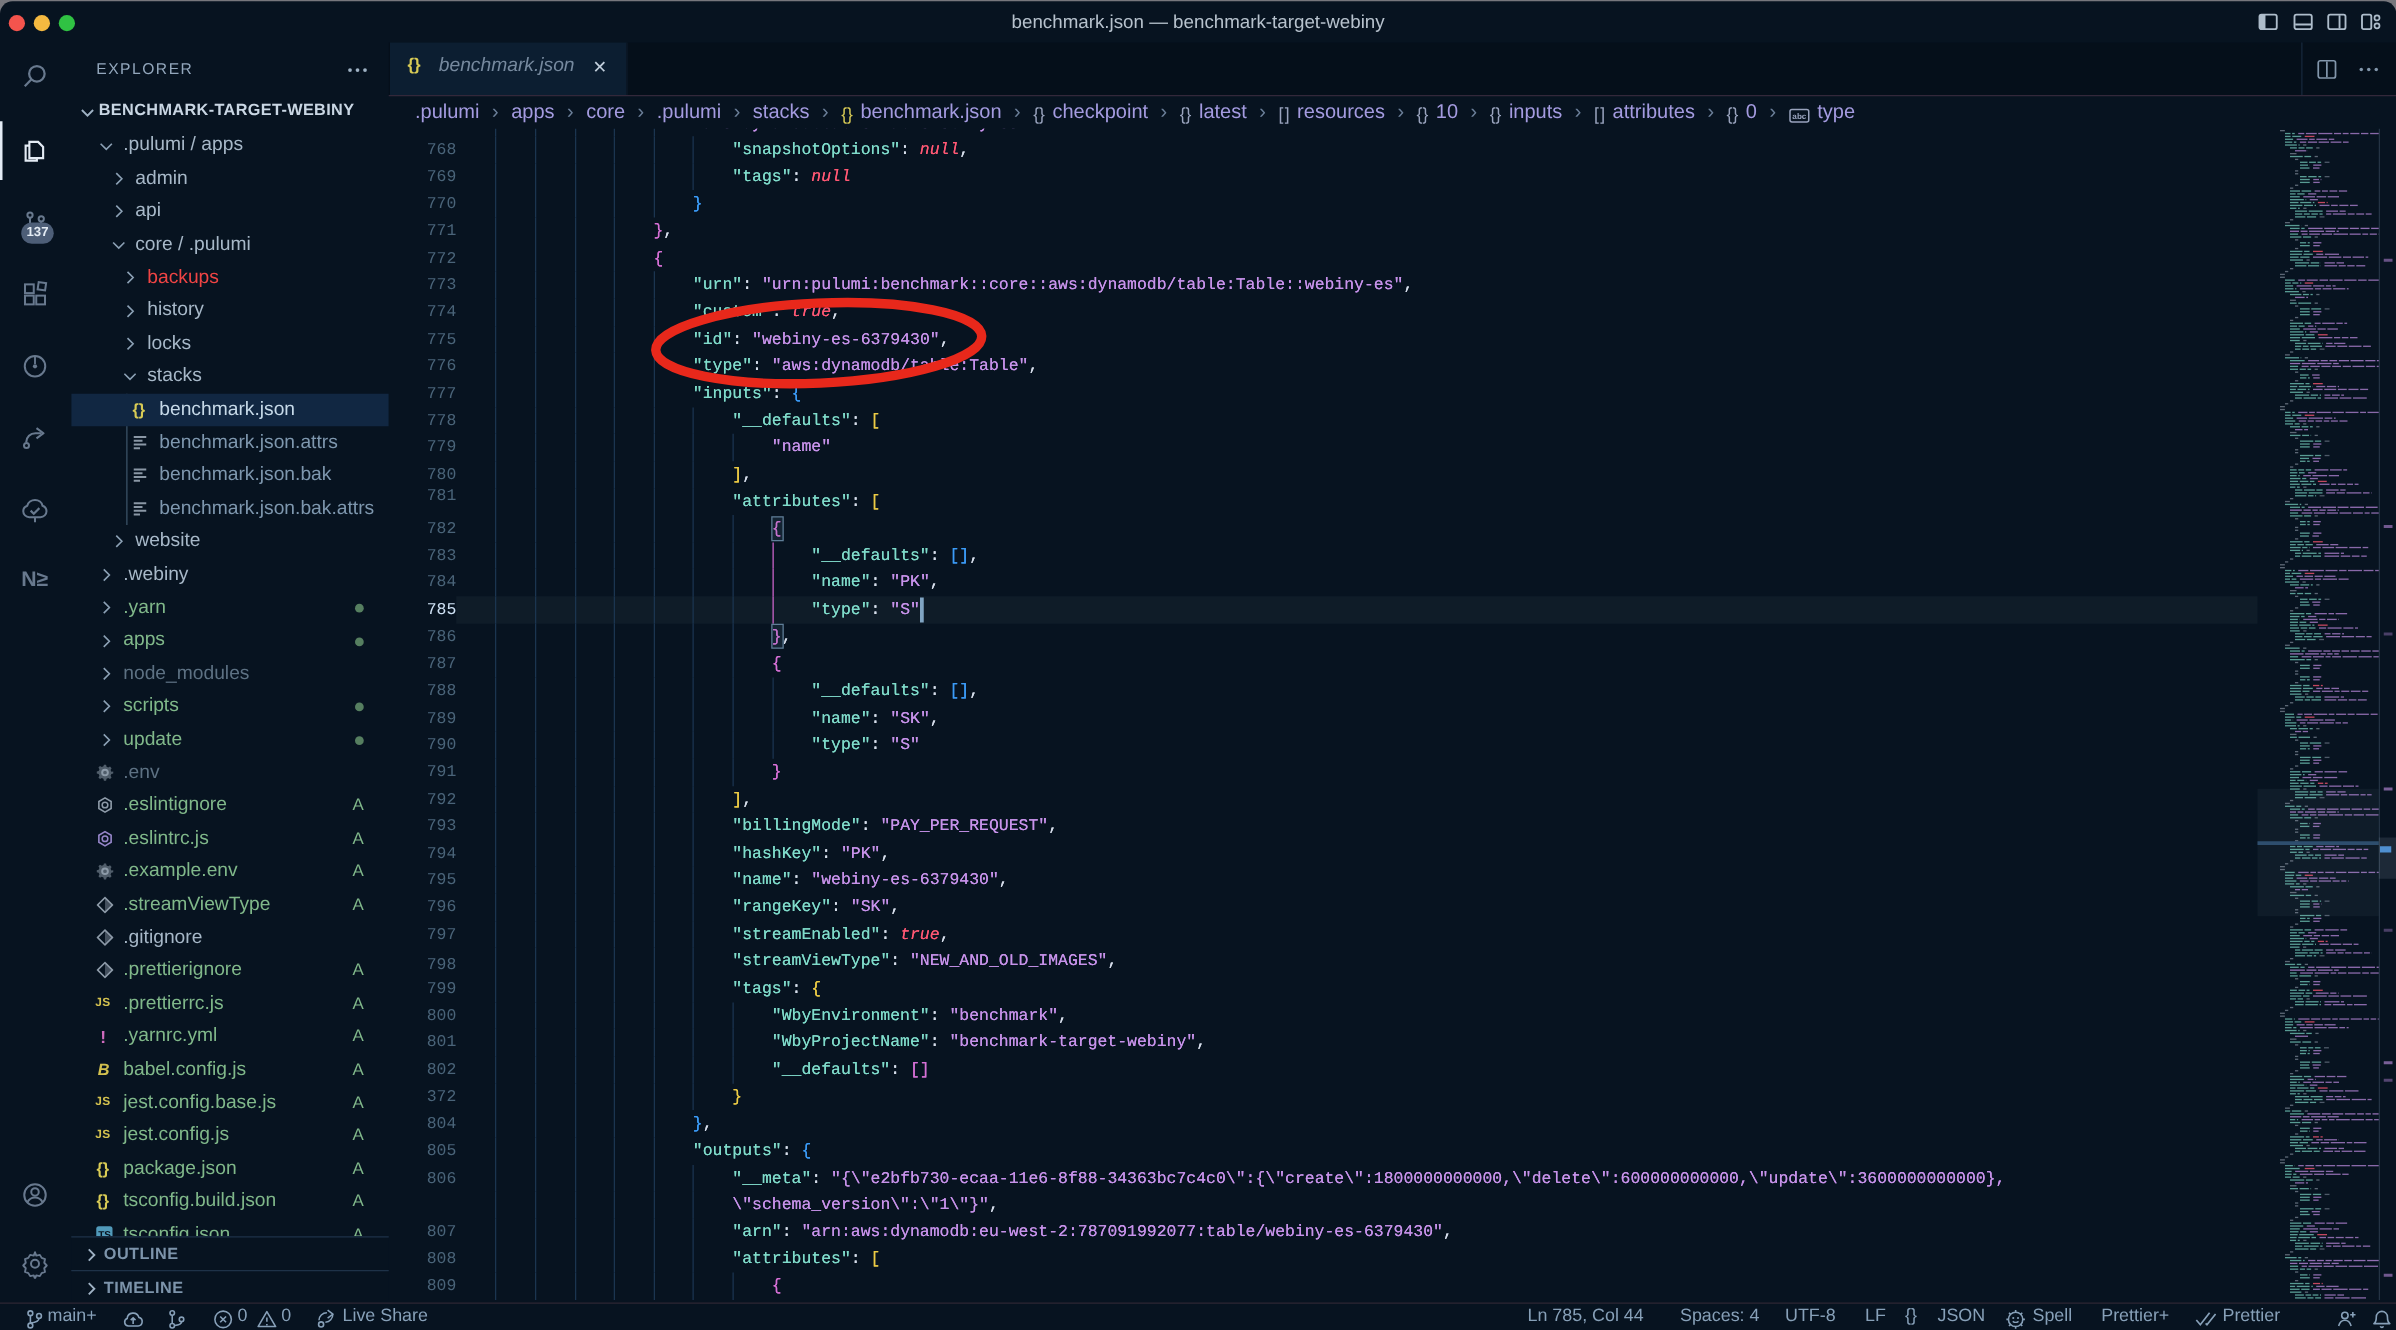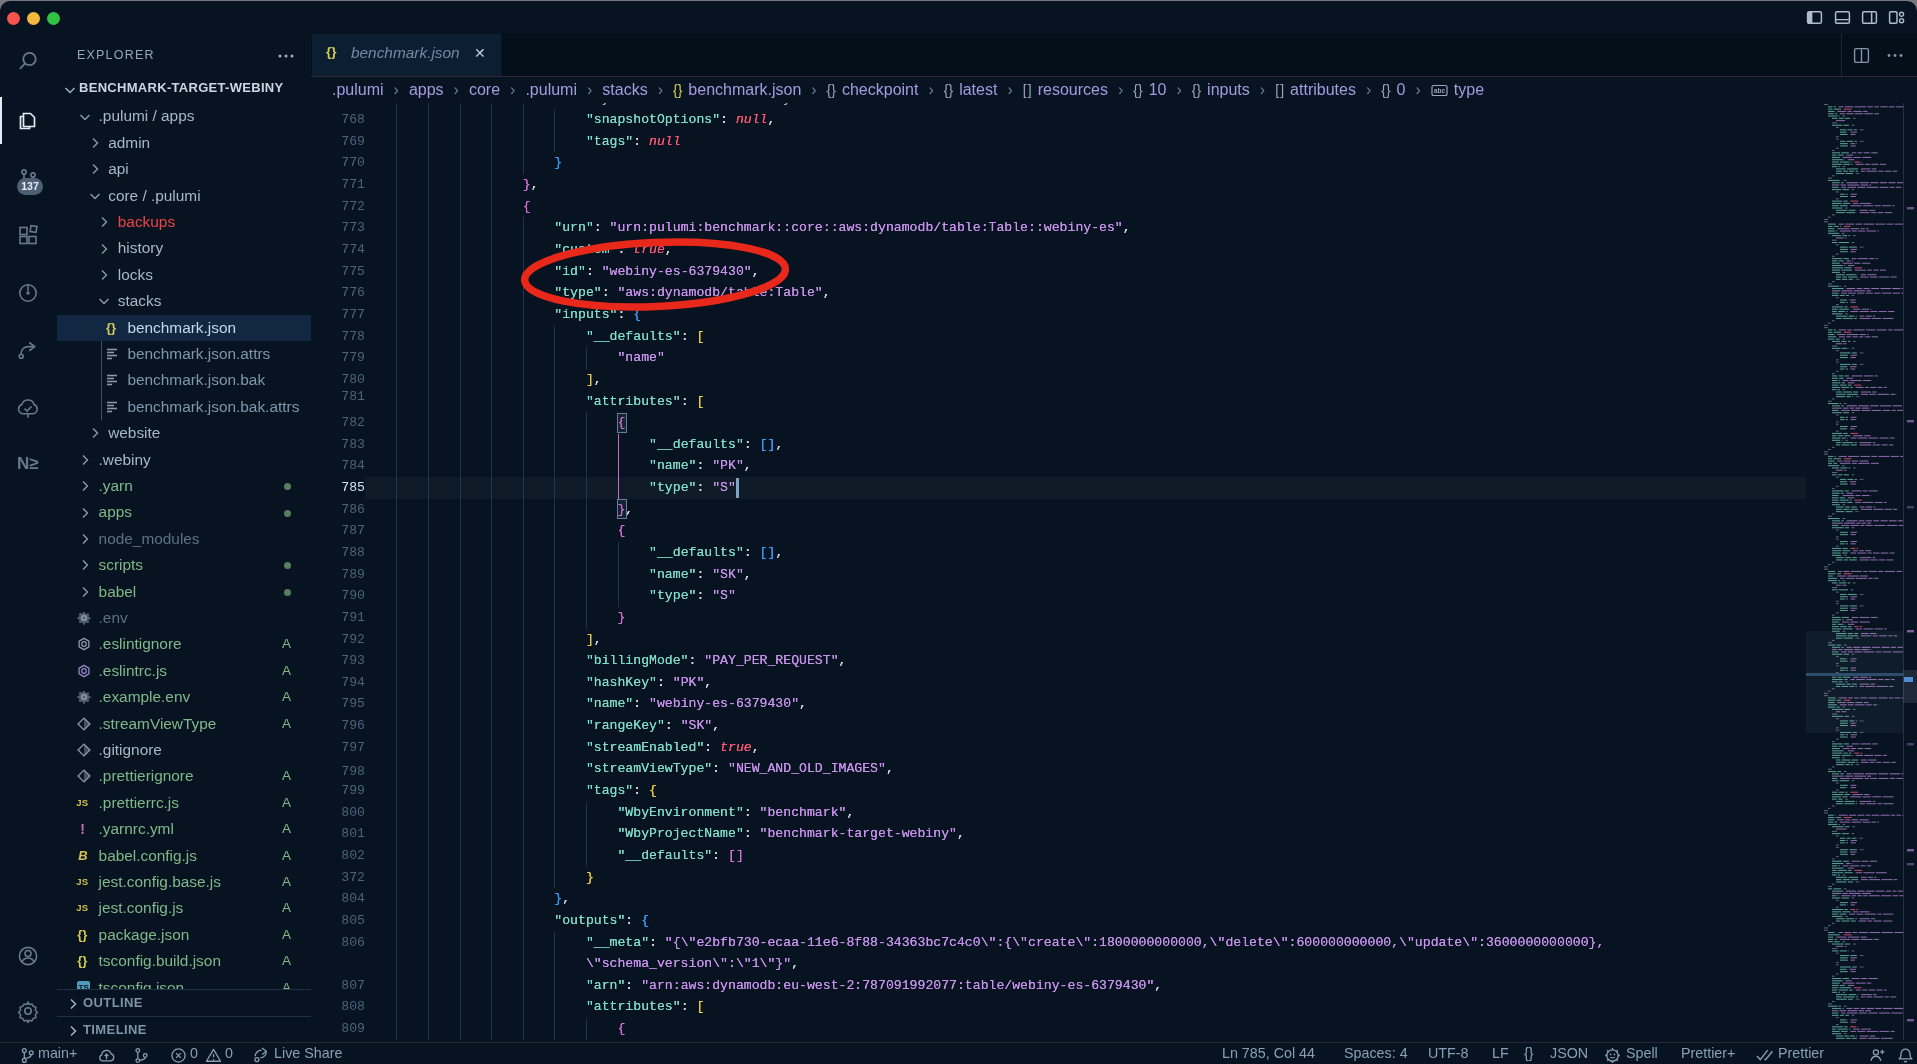--- a/index.html
+++ b/index.html
@@ -35,21 +35,21 @@
 #tabs { position:absolute; left:311px; top:33px; right:0; height:42px; background:#050f1a; }
 #tabs .tab { position:absolute; left:1px; top:0; width:190px; height:42px; background:#0c1e31;
   border-right:1px solid #0a1422; }
 #tabs .tico { position:absolute; left:14px; top:10px; color:#d8cb55; font-weight:700; font-size:13.5px; }
 #tabs .tname { position:absolute; left:39px; top:10px; font-style:italic; font-size:15.4px; color:#76899e; }
 #tabs .tx { position:absolute; left:162px; top:11px; color:#c2cfdc; font-size:14px; }
 #tabs .vline { position:absolute; right:75px; top:0; width:1px; height:42px; background:#17293d; }
 #tabline { position:absolute; left:311px; right:0; top:74.5px; height:1px; background:#33283a; }
 #crumbs { position:absolute; left:311px; right:0; top:76px; height:26px; display:flex; align-items:center;
   padding-left:21px; font-size:16px; color:#a49be0; }
-.bcit { display:flex; align-items:center; gap:6px; white-space:pre; }
+.bcit { display:flex; align-items:flex-end; gap:6px; white-space:pre; }
 .bci { font-size:14px; }
 .bcsep { color:#6b7f99; padding:0 10px; font-size:16px; }
 #code { position:absolute; left:311px; top:102px; right:0; bottom:24px; overflow:hidden; }
 .cr { position:absolute; left:0; width:1495px; height:21.64px;
   font-family:"Liberation Mono", monospace; font-size:13.16px; line-height:21.64px; white-space:pre; color:#d6deeb; text-shadow:0 0 .5px; }
 .cr .ct { position:absolute; left:85.4px; }
 .cr i { position:absolute; top:0; bottom:0; width:1px; background:#1b3550; }
 .cr i.gb { background:#cf66cd; width:1.5px; }
 .ln { position:absolute; left:0; width:54px; text-align:right; color:#4a6479;
   font-family:"Liberation Mono", monospace; font-size:13.16px; line-height:21.64px; }
@@ -71,20 +71,21 @@
 #status { position:absolute; left:0; bottom:0; width:100%; height:22px; background:#071320;
   border-top:1px solid #2e2733; }
 .st { position:absolute; top:0; font-size:14.3px; line-height:21px; }
 #status svg { top:3px; }
 </style></head><body>
 <div id="win">
   <div id="title">
     <div class="tl-dot" style="left:6.5px;background:#f4544d"></div>
     <div class="tl-dot" style="left:26.5px;background:#f5b940"></div>
     <div class="tl-dot" style="left:46.5px;background:#30c243"></div>
+    <div class="txt">benchmark.json — benchmark-target-webiny</div>
     <svg class="ab" style="left:1806px;top:8px" width="17" height="17" viewBox="0 0 16 16">
         <rect x="1.5" y="2.5" width="13" height="11" rx="1.5" stroke="#aebdcb" stroke-width="1.4" fill="none"></rect>
         <path d="M1.5 4a1.5 1.5 0 0 1 1.5-1.5h3v11h-3A1.5 1.5 0 0 1 1.5 12z" fill="#aebdcb"></path>
       </svg>
 <svg class="ab" style="left:1834px;top:8px" width="17" height="17" viewBox="0 0 16 16">
         <rect x="1.5" y="2.5" width="13" height="11" rx="1.5" stroke="#aebdcb" stroke-width="1.4" fill="none"></rect>
         <line x1="2" y1="10" x2="14" y2="10" stroke="#aebdcb" stroke-width="1.4"></line>
       </svg>
 <svg class="ab" style="left:1861px;top:8px" width="17" height="17" viewBox="0 0 16 16">
         <rect x="1.5" y="2.5" width="13" height="11" rx="1.5" stroke="#aebdcb" stroke-width="1.4" fill="none"></rect>
@@ -243,21 +244,21 @@
         </svg>
         <div class="tl" style="left:41.6px;top:422.7px;color:#5d7183">node_modules</div>
 <svg class="ab" style="left:20.199999999999996px;top:454.29999999999995px" width="16" height="16" viewBox="0 0 16 16">
           <path d="M6 3.5 10.5 8 6 12.5" stroke="#8ba0b4" stroke-width="1.3" fill="none"></path>
         </svg>
         <div class="tl" style="left:41.6px;top:449.1px;color:#80b88a">scripts</div>
         <div class="dot" style="top:459.3px"></div>
 <svg class="ab" style="left:20.199999999999996px;top:480.7px" width="16" height="16" viewBox="0 0 16 16">
           <path d="M6 3.5 10.5 8 6 12.5" stroke="#8ba0b4" stroke-width="1.3" fill="none"></path>
         </svg>
-        <div class="tl" style="left:41.6px;top:475.5px;color:#80b88a">babel</div>
+        <div class="tl" style="left:41.6px;top:475.5px;color:#80b88a">update</div>
         <div class="dot" style="top:485.7px"></div>
 <svg class="ab" style="left:20.199999999999996px;top:507.9px" width="14" height="14" viewBox="0 0 16 16">
           <path fill="#8d9aa8" d="M8 4.5A3.5 3.5 0 1 0 8 11.5 3.5 3.5 0 0 0 8 4.5zm0 5.2A1.7 1.7 0 1 1 8 6.3a1.7 1.7 0 0 1 0 3.4z"></path>
           <path fill="#8d9aa8" d="M7 1h2l.4 1.8 1.5.7L12.6 2.6l1.4 1.4-.9 1.7.7 1.5L15.6 7v2l-1.8.4-.7 1.5.9 1.7-1.4 1.4-1.7-.9-1.5.7L9 15.6H7l-.4-1.8-1.5-.7-1.7.9-1.4-1.4.9-1.7-.7-1.5L.4 9V7l1.8-.4.7-1.5-.9-1.7 1.4-1.4 1.7.9 1.5-.7z" fill-opacity=".55"></path>
         </svg>
         <div class="tl" style="left:41.6px;top:501.9px;color:#5d7183">.env</div>
 <svg class="ab" style="left:20.199999999999996px;top:534.3px" width="14" height="14" viewBox="0 0 16 16">
           <path d="M8 1.5 13.6 4.75v6.5L8 14.5 2.4 11.25v-6.5z" fill="none" stroke="#8d9aa8" stroke-width="1.5"></path>
           <circle cx="8" cy="8" r="2.6" fill="none" stroke="#8d9aa8" stroke-width="1.4"></circle>
         </svg>

